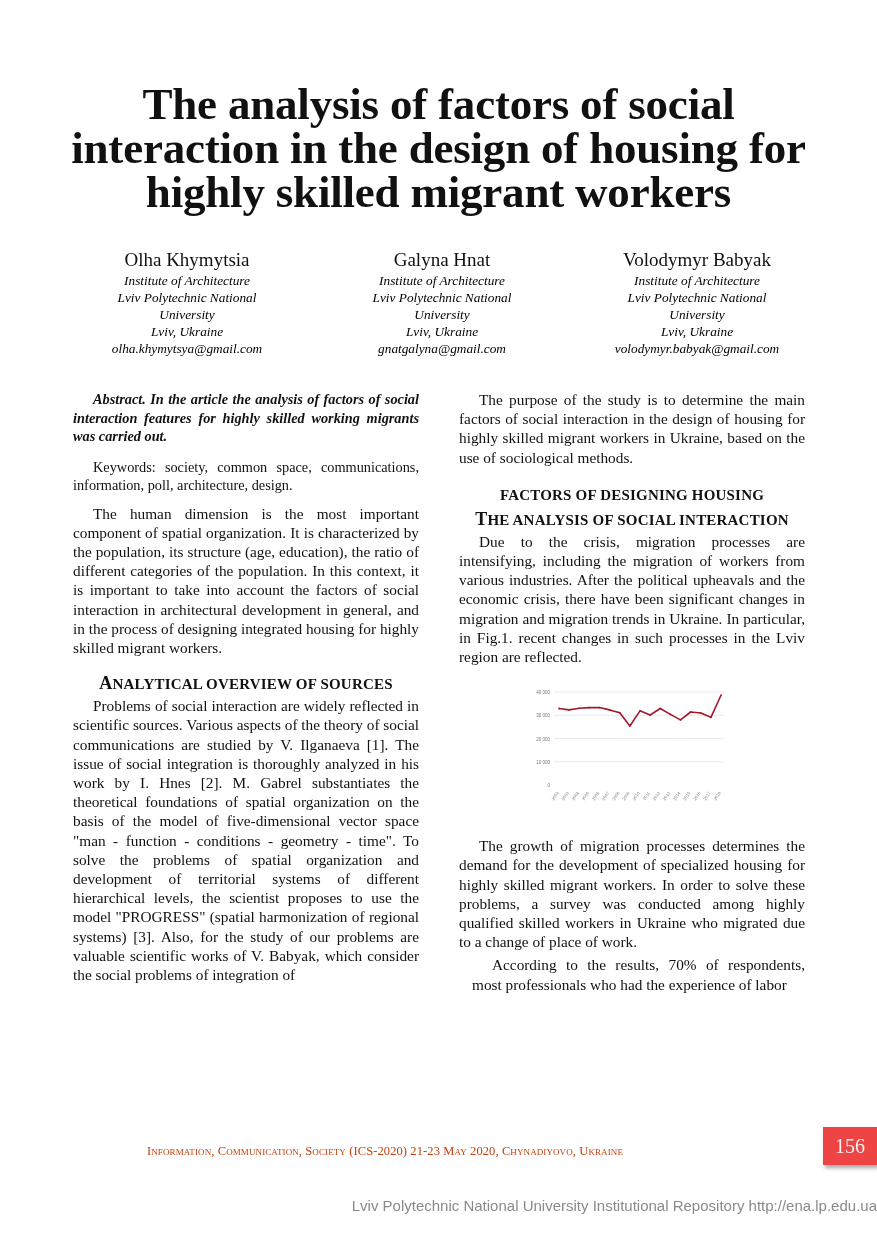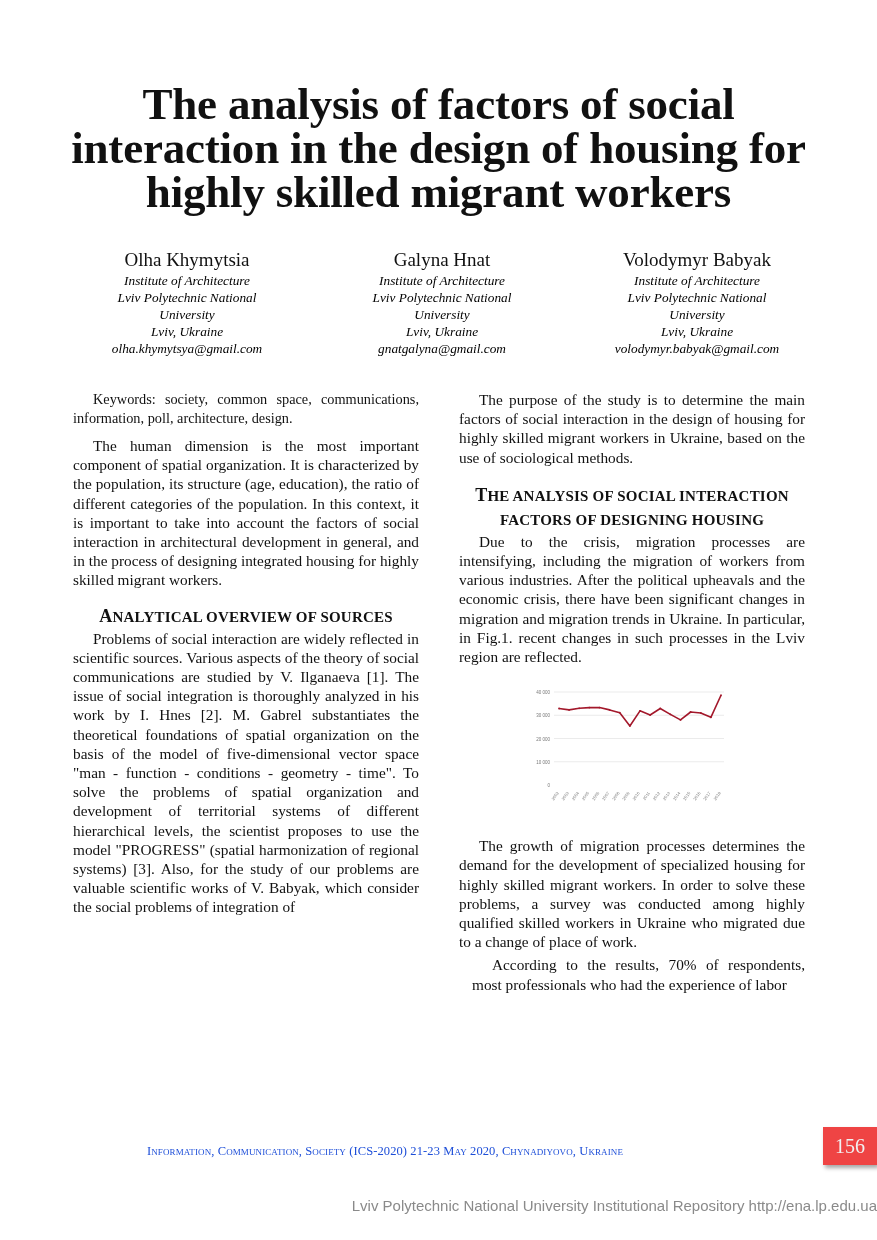--- a/index.html
+++ b/index.html
@@ -16,21 +16,21 @@
   .col.right { left: 459px; top: 390px; }
   .col p { margin: 0; }
   .indent { text-indent: 20px; }
   .abstract { font-weight: bold; font-style: italic; font-size: 14.3px; line-height: 18.5px; margin-bottom: 12px !important; }
   .keywords { font-weight: normal; font-size: 14.3px; line-height: 18.5px; margin-bottom: 9px !important; }
   .heading { font-weight: bold; text-align: center; font-size: 15px; line-height: 24px; letter-spacing: 0.2px; }
   .heading .big { font-size: 18px; }
   .sc { font-variant: small-caps; }
   .caption { font-size: 13.3px; line-height: 17px; }
   .chart-wrap { width: 346px; height: 140px; position: relative; margin: 16px 0 14px 0; }
-  .footer-line { position: absolute; left: 147px; top: 1144px; font-size: 12.5px; letter-spacing: 0.1px; color: #1d4ed8; }
+  .footer-line { position: absolute; left: 147px; top: 1144px; font-size: 12.5px; letter-spacing: 0.1px; color: #c2410c; }
   .page-badge { position: absolute; left: 823px; top: 1127px; width: 54px; height: 38px; background: #ef4444;
                 color: #f1f1f1; font-size: 20px; text-align: center; line-height: 38px;
                 box-shadow: 2px 3px 4px rgba(0,0,0,0.35); }
   .repo { position: absolute; left: 0; width: 877px; top: 1197px; text-align: right;
           font-family: "Liberation Sans", "DejaVu Sans", sans-serif; font-size: 15px; color: #8a8a8a; }
   svg text { font-family: "Liberation Sans", "DejaVu Sans", sans-serif; }
 </style>
 </head>
 <body>
 
@@ -57,33 +57,34 @@
     <div class="name">Volodymyr Babyak</div>
     <div class="aff">Institute of Architecture</div>
     <div class="aff">Lviv Polytechnic National</div>
     <div class="aff">University</div>
     <div class="aff">Lviv, Ukraine</div>
     <div class="aff">volodymyr.babyak@gmail.com</div>
   </div>
 </div>
 
 <div class="col left">
+  <p class="abstract indent">Abstract. In the article the analysis of  factors of social interaction  features for highly skilled working migrants was carried out.</p>
   <p class="keywords indent">Keywords: society, common space, communications, information, poll, architecture, design.</p>
   <p class="indent">The human dimension is the most important component of spatial organization. It is characterized by the population, its structure (age, education), the ratio of different categories of the population. In this context, it is important to take into account the factors of social interaction in architectural development in general, and in the process of designing integrated housing for highly skilled migrant workers.</p>
   <div class="heading" style="margin-top:14px;">
     <span class="big">A</span><span>NALYTICAL OVERVIEW OF SOURCES</span>
   </div>
   <p class="indent">Problems of social interaction are widely reflected in scientific sources. Various aspects of the theory of social communications are studied by V. Ilganaeva [1]. The issue of social integration is thoroughly analyzed in his work by I. Hnes [2]. M. Gabrel substantiates the theoretical foundations of spatial organization on the basis of the model of five-dimensional vector space "man - function - conditions - geometry - time". To solve the problems of spatial organization and development of territorial systems of different hierarchical levels, the scientist proposes to use the model "PROGRESS" (spatial harmonization of regional systems) [3]. Also, for the study of our problems are valuable scientific works of V. Babyak, which consider the social problems of integration of</p>
 </div>
 
 <div class="col right">
   <p class="indent">The purpose of the study is to determine the main factors of social interaction in the design of housing for highly skilled migrant workers in Ukraine, based on the use of sociological methods.</p>
   <div class="heading" style="margin-top:16px;">
+    <div>FACTORS OF DESIGNING HOUSING</div>
     <div><span class="big">T</span><span>HE ANALYSIS OF SOCIAL INTERACTION</span></div>
-    <div>FACTORS OF DESIGNING HOUSING</div>
   </div>
   <p class="indent">Due to the crisis, migration processes are intensifying, including the migration of workers from various industries. After the political upheavals and the economic crisis, there have been significant changes in migration and migration trends in Ukraine. In particular, in Fig.1. recent changes in such processes in the Lviv region are reflected.</p>
 
   <div class="chart-wrap">
     <svg id="chart" width="346" height="140">
         <text x="91" y="105" text-anchor="end" font-size="4.5" fill="#777">0</text>
         <line x1="95" x2="265" y1="79.75" y2="79.75" stroke="#e6e6e6" stroke-width="0.8"></line>
         <text x="91" y="81.75" text-anchor="end" font-size="4.5" fill="#777">10 000</text>
         <line x1="95" x2="265" y1="56.5" y2="56.5" stroke="#e6e6e6" stroke-width="0.8"></line>
         <text x="91" y="58.5" text-anchor="end" font-size="4.5" fill="#777">20 000</text>

